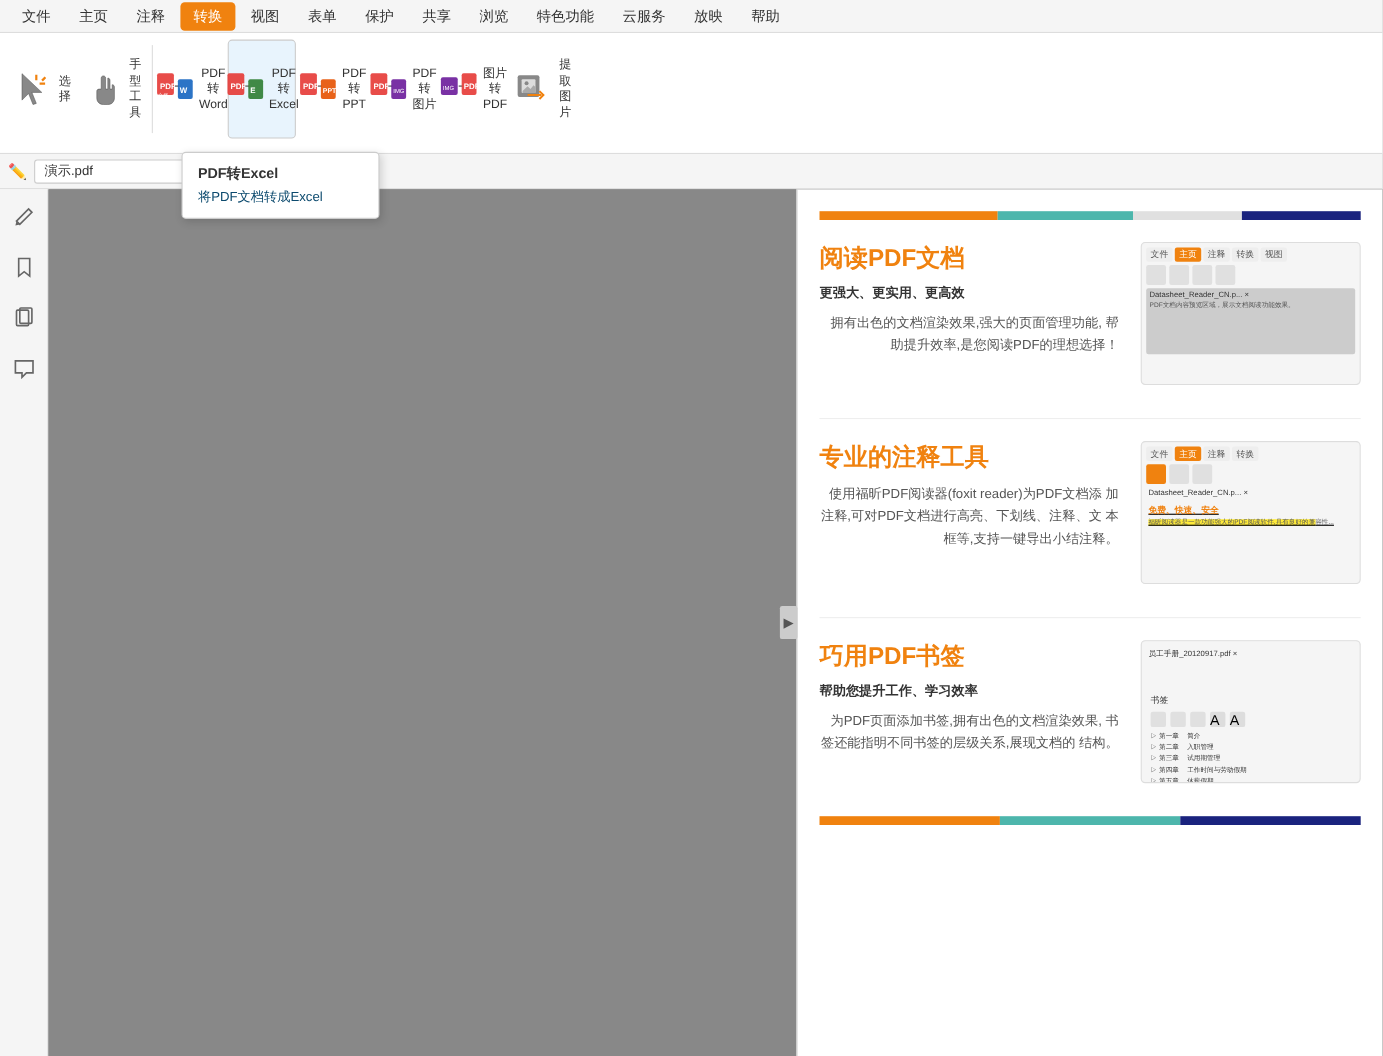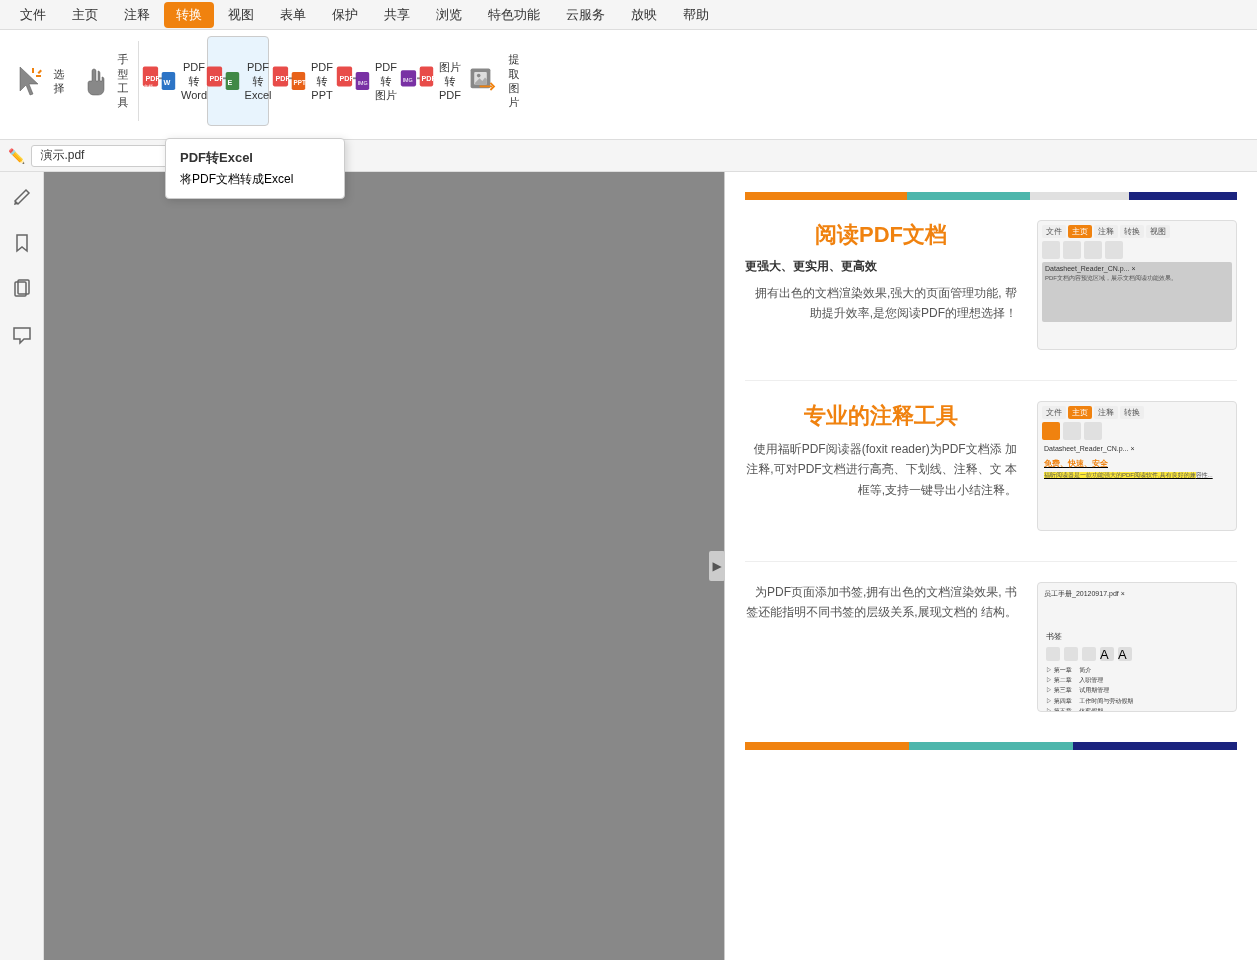--- a/index.html
+++ b/index.html
@@ -80,21 +80,21 @@
       box-shadow: 2px 2px 8px rgba(0,0,0,0.15);
     }
     .tooltip-title {
       font-size: 13px;
       font-weight: bold;
       color: #333;
       margin-bottom: 4px;
     }
     .tooltip-desc {
       font-size: 12px;
-      color: #000000;
+      color: #0c4a6e;
     }
 
     
     .address-bar {
       display: flex;
       align-items: center;
       height: 32px;
       background: #f5f5f5;
       border-bottom: 1px solid #ddd;
       padding: 0 8px;
@@ -208,21 +208,20 @@
       border-radius: 4px;
       overflow: hidden;
       flex-shrink: 0;
     }
 
     .pdf-section-title {
       font-size: 22px;
       font-weight: bold;
       color: #f0820f;
       margin-bottom: 8px;
-      text-align: center;
     }
     .pdf-section-subtitle {
       font-size: 12px;
       color: #333;
       margin-bottom: 8px;
       font-weight: bold;
     }
     .pdf-section-body {
       font-size: 12px;
       color: #555;
@@ -545,20 +544,22 @@
               </div>
             </div>
           </div>
         </div>
       </div>
 
       <div class="pdf-divider"></div>
 
       <div class="pdf-section">
         <div class="pdf-section-text">
+          <div class="pdf-section-title">巧用PDF书签</div>
+          <div class="pdf-section-subtitle">帮助您提升工作、学习效率</div>
           <div class="pdf-section-body">为PDF页面添加书签,拥有出色的文档渲染效果,
 书签还能指明不同书签的层级关系,展现文档的
 结构。</div>
         </div>
         <div class="pdf-section-img">
           <div class="mini-app">
             <div style="font-size:7px; color:#333; padding:2px; margin-bottom:2px;">员工手册_20120917.pdf ×</div>
             <div style="font-size:8px; color:#333; padding: 2px 4px; margin-bottom:3px;margin-top:28px;">书签</div>
             <div style="display:flex; gap:4px; padding: 0 4px; margin-bottom:4px;">
               <div class="mini-btn" style="width:14px;height:14px;"></div>

